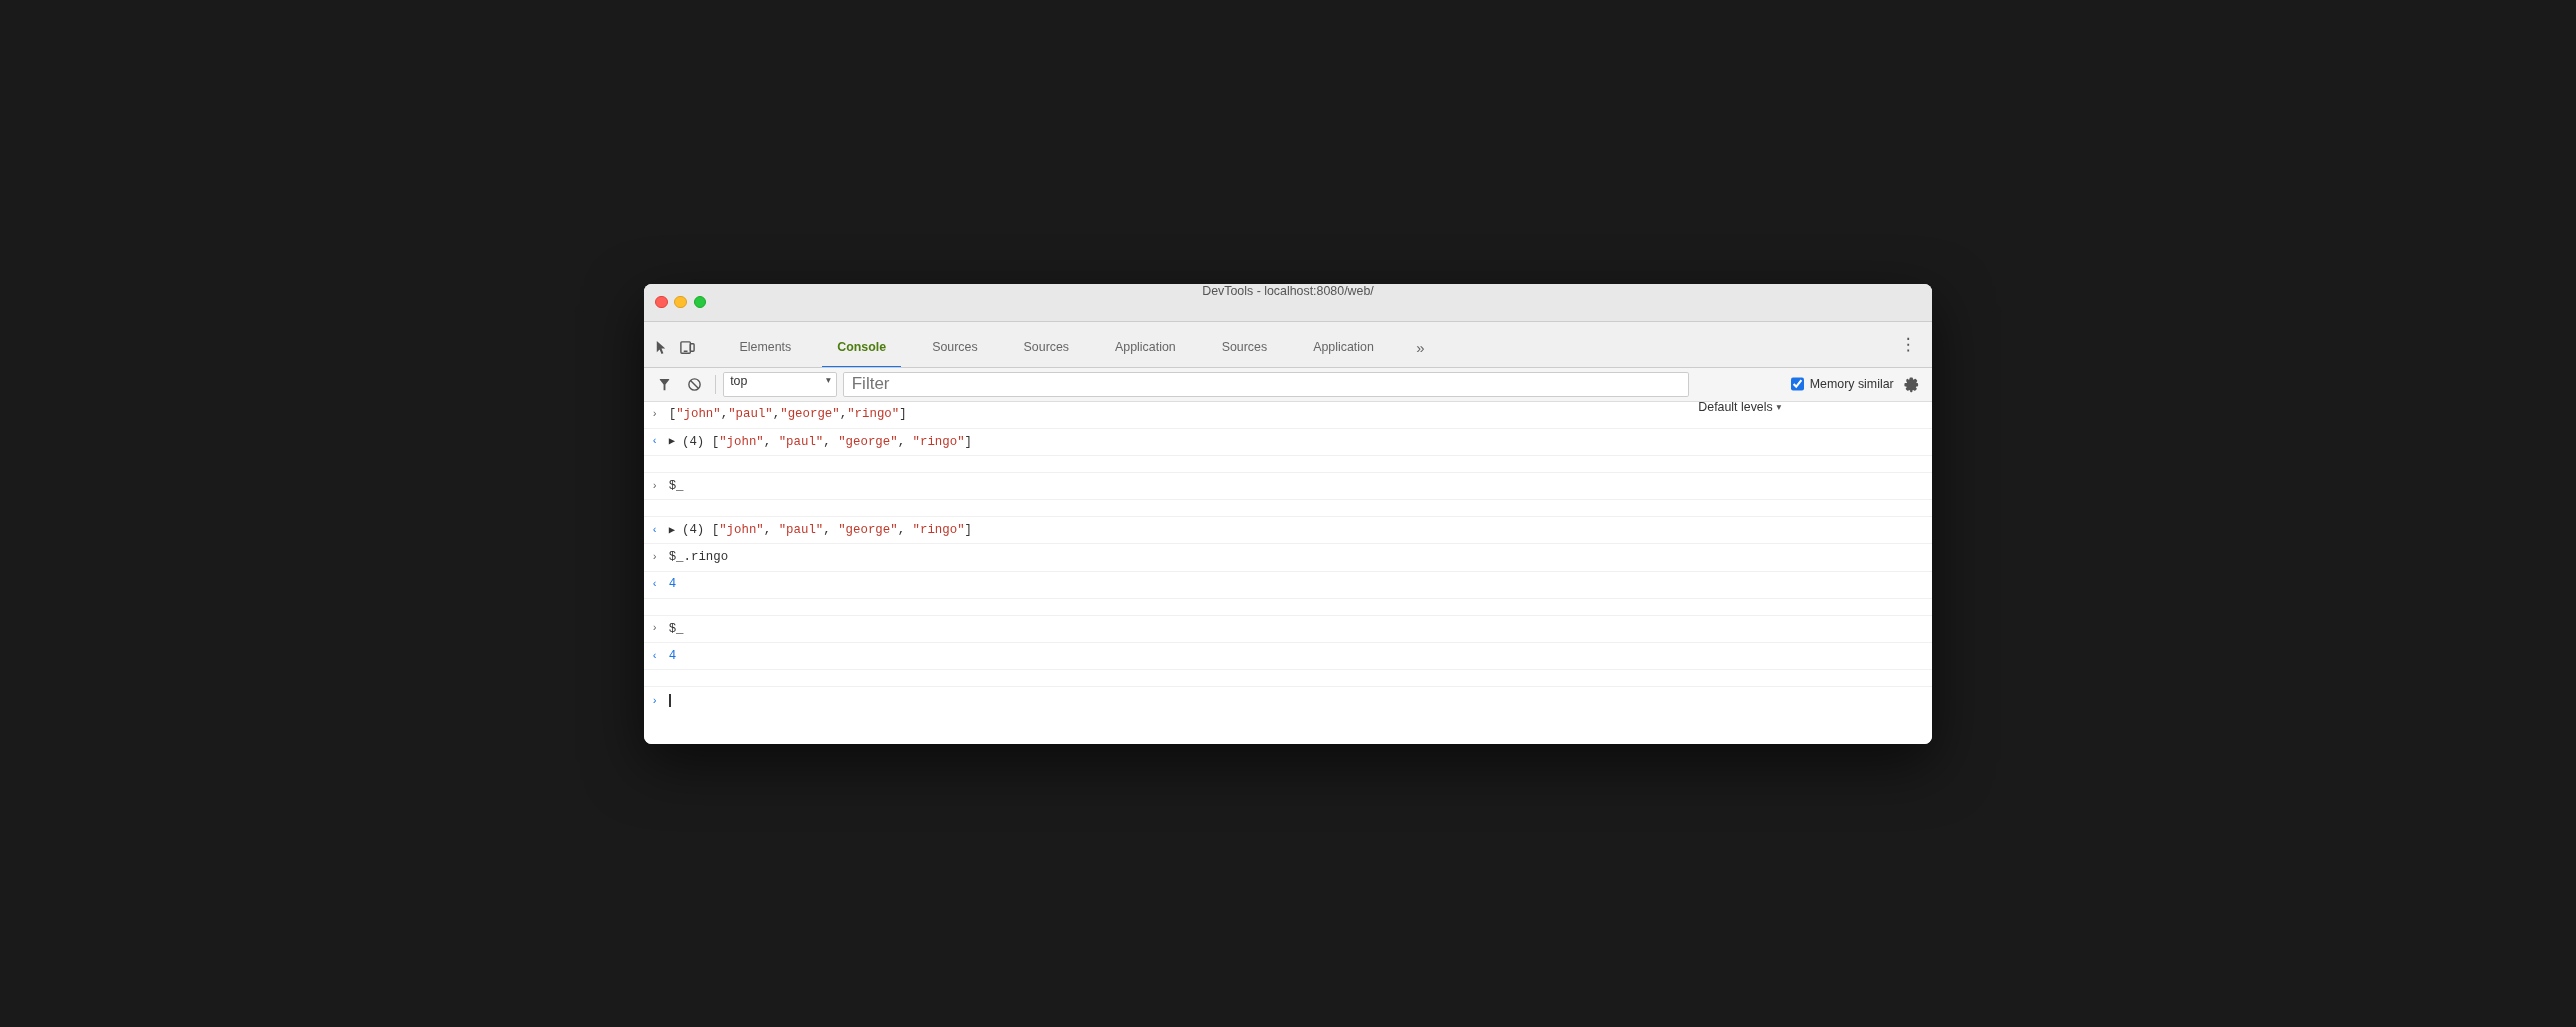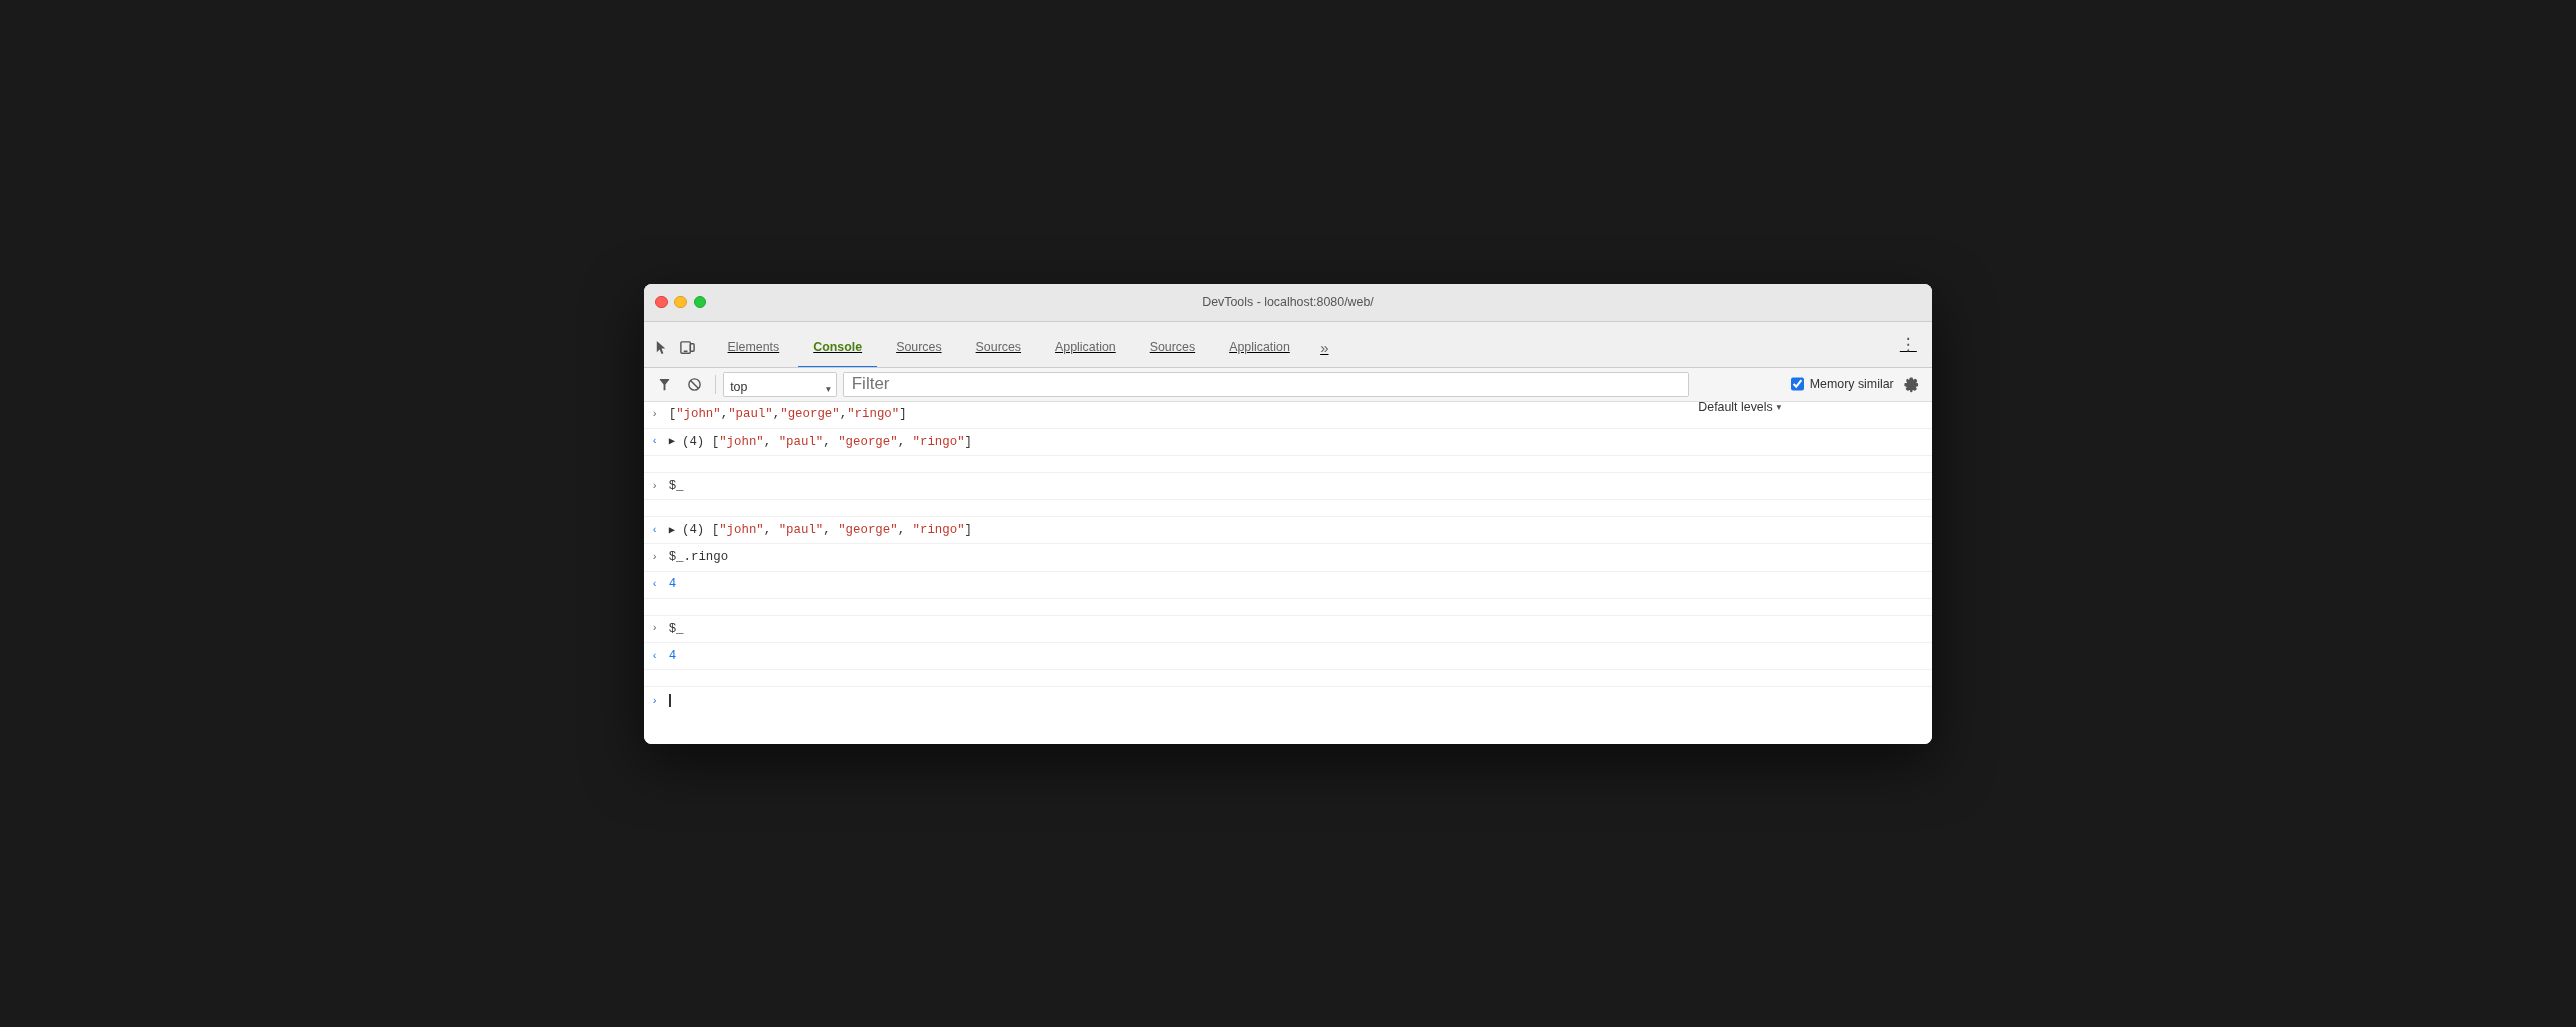--- a/index.html
+++ b/index.html
@@ -16,21 +16,20 @@
       background: #f5f5f5;
       border-radius: 7.6px;
       overflow: hidden;
       box-shadow: 0 19px 57px rgba(0,0,0,0.6);
     }
     
     .title-bar {
       background: #e8e8e8;
       height: 38px;
       display: flex;
-      align-items: center;
       padding: 0 11.4px;
       position: relative;
       border-bottom: 1px solid #ccc;
     }
     .traffic-lights {
       display: flex;
       gap: 6.7px;
       align-items: center;
     }
     .traffic-light {
@@ -50,22 +49,21 @@
       font-weight: 500;
     }
     
     .tab-bar {
       background: #f0f0f0;
       height: 46px;
       display: flex;
       align-items: flex-end;
       padding-left: 7.6px;
       border-bottom: 1px solid #ccc;
-      gap: 4px;
-      text-decoration: underline;
+      gap: 16px;
     }
     .tab-bar-icons {
       display: flex;
       align-items: center;
       gap: 7.6px;
       padding-bottom: 9.5px;
       padding-right: 11.4px;
     }
     .tab-bar-icon {
       width: 19px;
@@ -139,21 +137,21 @@
       font-size: 13.3px;
     }
     .toolbar-divider {
       width: 1px;
       height: 19px;
       background: #ccc;
       margin: 0 1.9px;
     }
     .context-selector {
       display: flex;
-      align-items: flex-end;
+      align-items: flex-start;
       gap: 3.8px;
       background: #fff;
       border: 1px solid #ccc;
       border-radius: 1.9px;
       padding: 1.9px 5.7px;
       cursor: pointer;
       height: 25px;
       font-size: 12.4px;
       color: #333;
       min-width: 114px;

